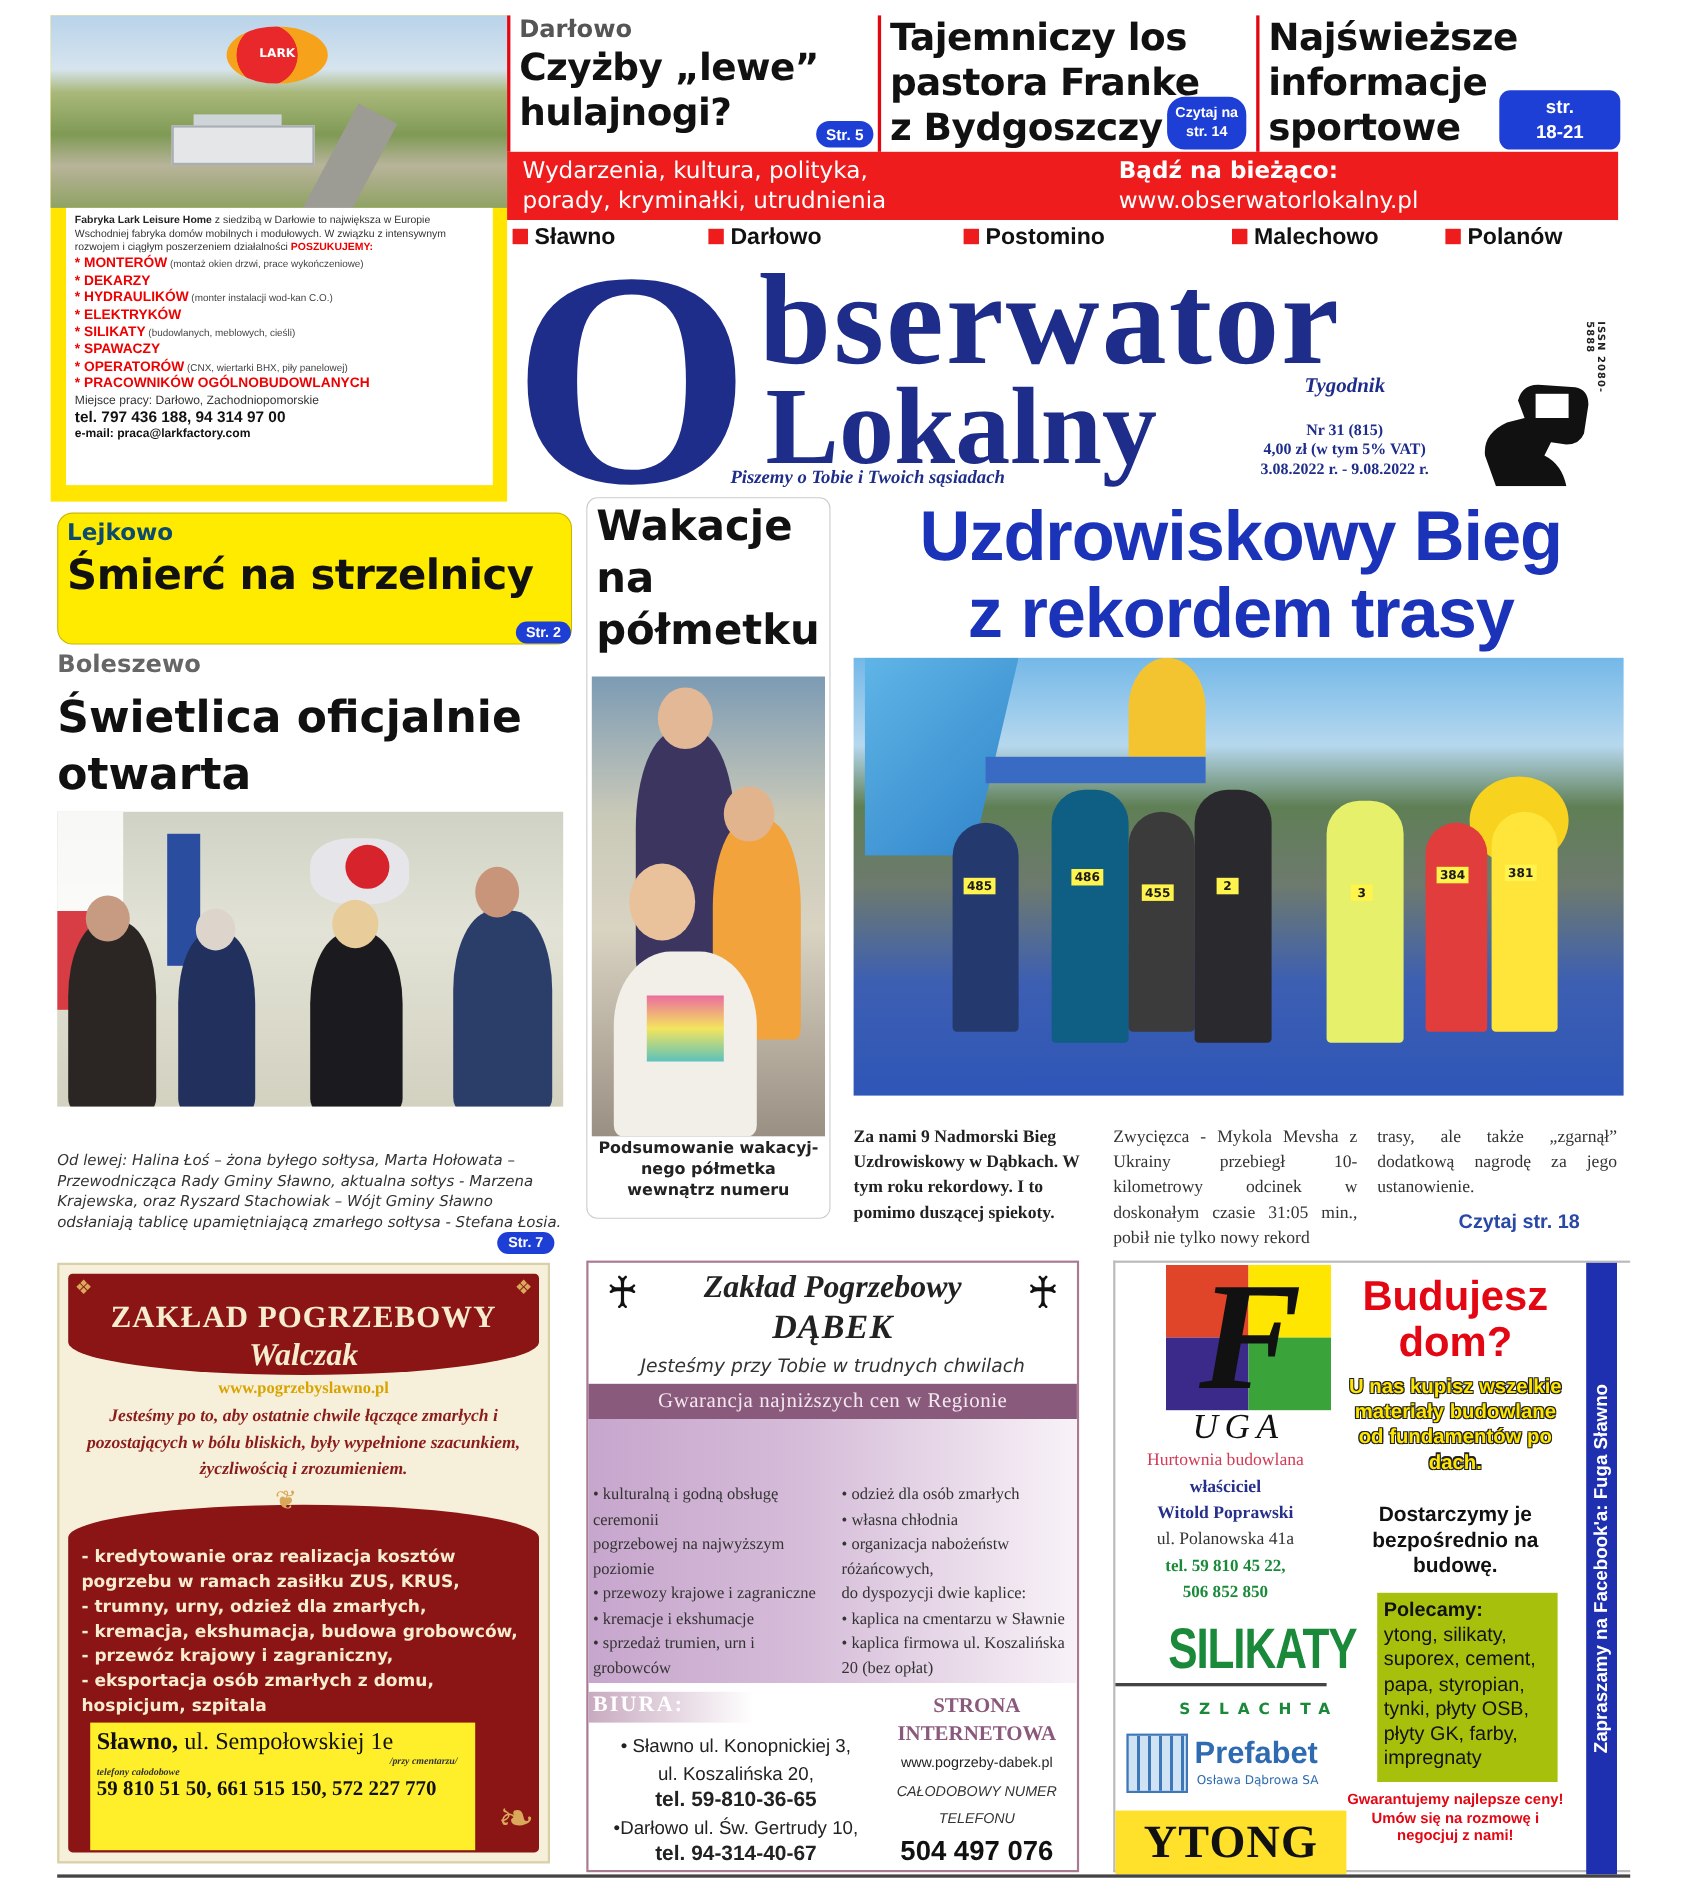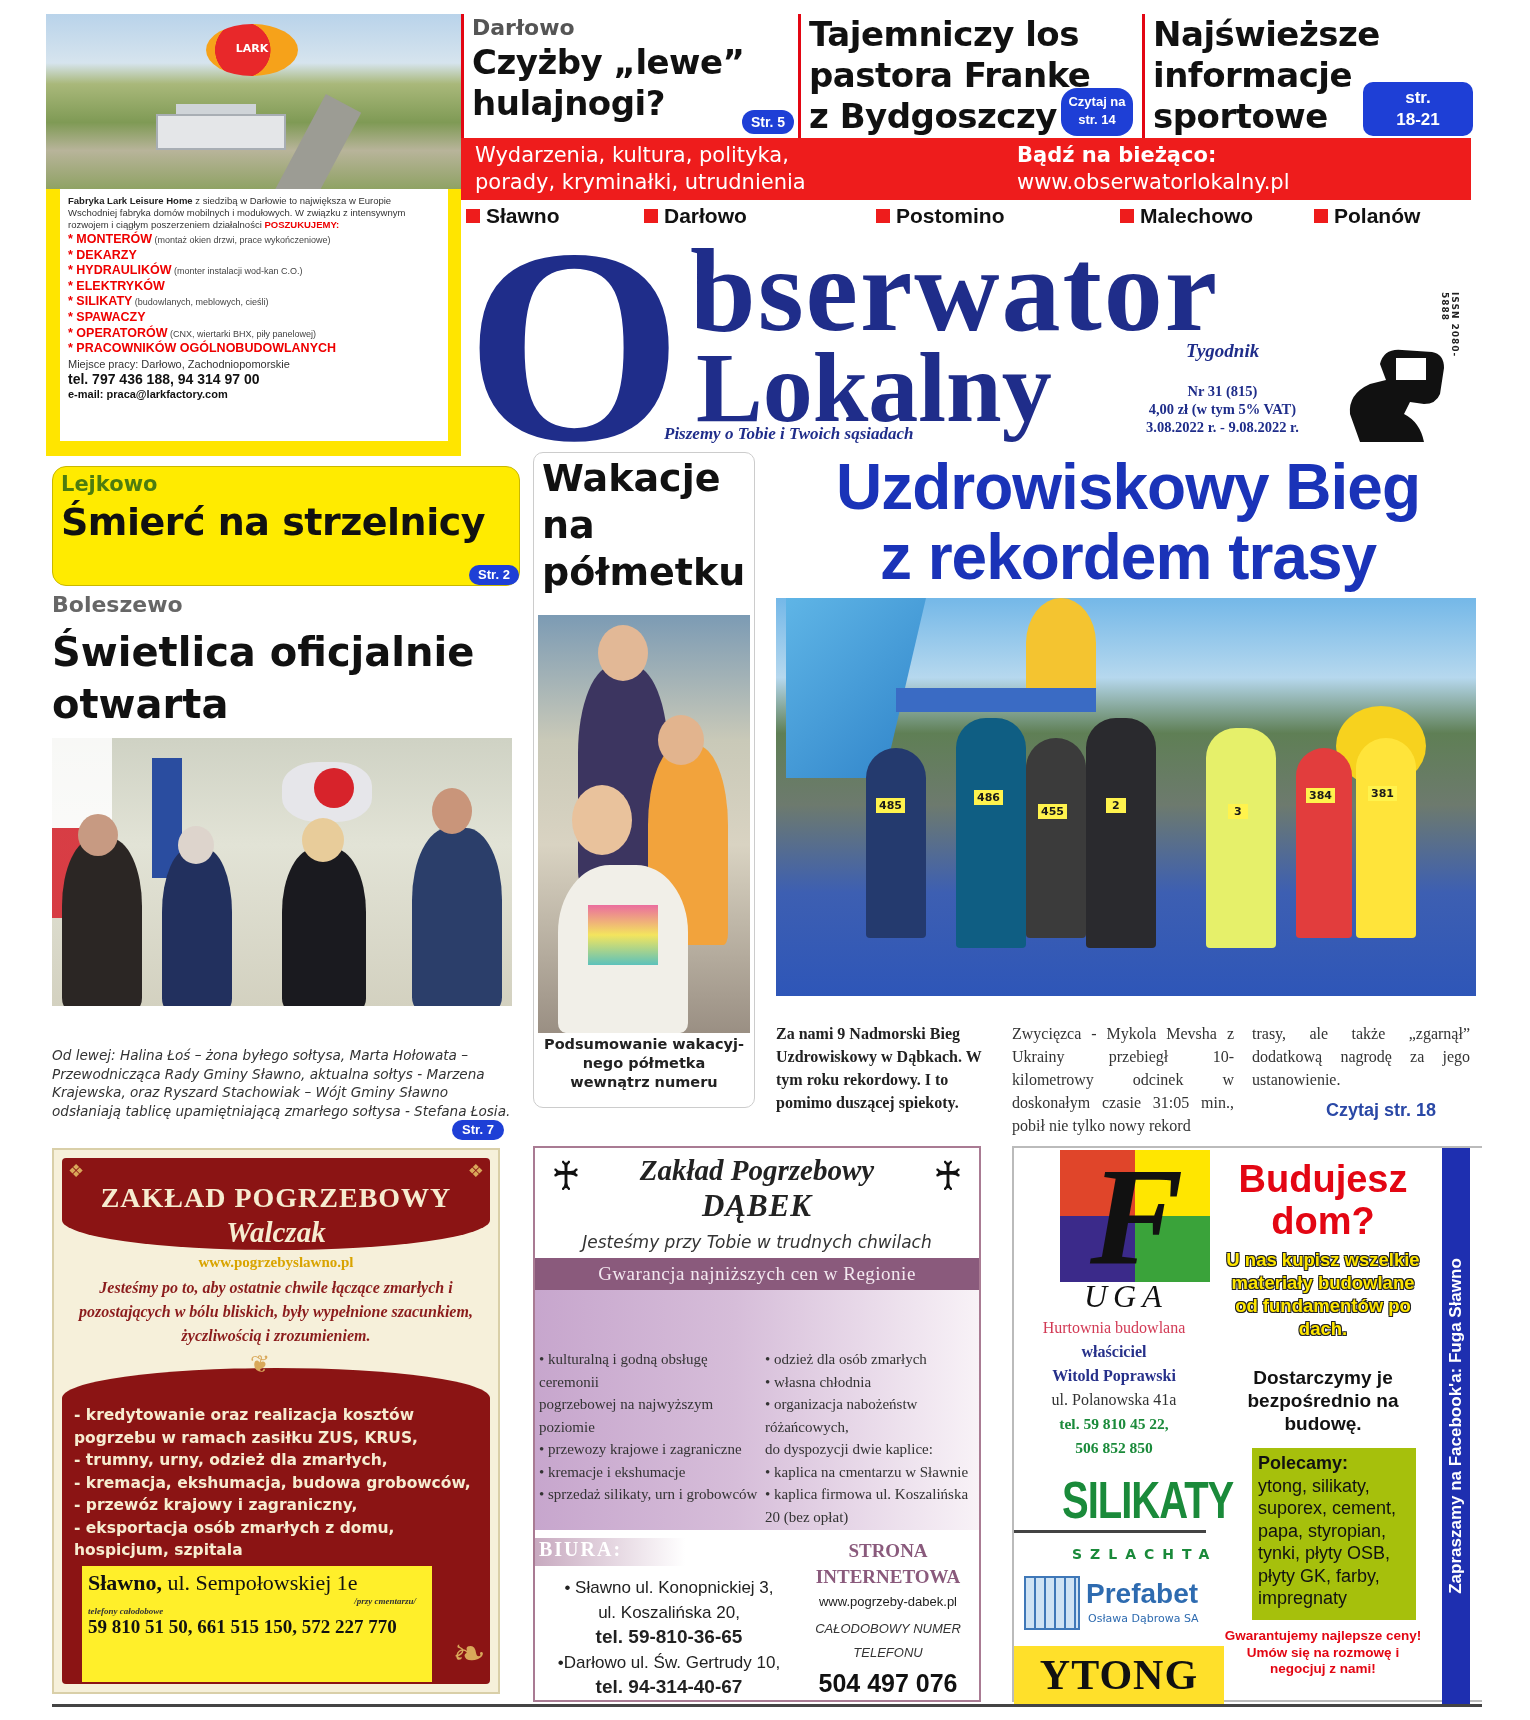--- a/index.html
+++ b/index.html
@@ -50,21 +50,21 @@
   #mast-1 { left: 690px; top: 232px; font-family: "Liberation Serif", serif; font-weight: bold; font-size: 118px; color: #1f2d8a; line-height: 1; letter-spacing: 2px; }
   #mast-2 { left: 696px; top: 338px; font-family: "Liberation Serif", serif; font-weight: bold; font-size: 100px; color: #1f2d8a; line-height: 1; }
   #mast-slogan { left: 664px; top: 424px; font-family: "Liberation Serif", serif; font-style: italic; font-weight: bold; font-size: 17px; color: #1f2d8a; }
   #tygodnik { left: 1186px; top: 340px; font-family: "Liberation Serif", serif; font-style: italic; font-weight: bold; font-size: 19px; color: #1f2d8a; }
   #issue { left: 1146px; top: 382px; font-family: "Liberation Serif", serif; font-weight: bold; font-size: 14.5px; color: #1f2d8a; line-height: 18px; text-align: center; }
   #camera { left: 1340px; top: 344px; width: 112px; height: 98px; }
   #barcode { left: 1448px; top: 292px; width: 12px; height: 86px; font-size: 9px; color: #222; writing-mode: vertical-rl; font-weight: bold; letter-spacing: 1px; }
 
   
   #lejkowo { left: 52px; top: 466px; width: 468px; height: 120px; background: #ffeb00; border: 1px solid #c9b800; border-radius: 14px; padding: 4px 8px; }
-  #lejkowo .k { font-size: 21px; font-weight: bold; color: #4d7c0f; line-height: 26px; }
+  #lejkowo .k { font-size: 21px; font-weight: bold; color: #0c4a6e; line-height: 26px; }
   #lejkowo .h { font-size: 38px; font-weight: bold; color: #111; line-height: 50px; letter-spacing: -0.5px; }
 
   
   #bol-k { left: 52px; top: 592px; font-size: 22px; font-weight: bold; color: #666; }
   #bol-h { left: 52px; top: 626px; font-size: 40px; font-weight: bold; color: #111; line-height: 52px; width: 470px; }
   #bol-photo { left: 52px; top: 738px; width: 460px; height: 268px; overflow: hidden;
     background: linear-gradient(180deg, #cfd2c4 0%, #e2e3d6 40%, #d3d1c0 100%); }
   .fig { position: absolute; border-radius: 40% 40% 6% 6%; }
   #bol-cap { left: 52px; top: 1046px; width: 460px; font-size: 13.6px; line-height: 18.5px; color: #333; font-style: italic; font-family: "DejaVu Sans", sans-serif; }
 
@@ -349,21 +349,21 @@
   <div class="t1">Zakład Pogrzebowy</div>
   <div class="t2">DĄBEK</div>
   <div class="motto">Jesteśmy przy Tobie w trudnych chwilach</div>
   <div class="band">Gwarancja najniższych cen w Regionie</div>
   <div class="offer">
     <div class="col" style="left:4px;width:220px">
       <div>• kulturalną i godną obsługę ceremonii</div>
       <div>  pogrzebowej na najwyższym poziomie</div>
       <div>• przewozy krajowe i zagraniczne</div>
       <div>• kremacje i ekshumacje</div>
-      <div>• sprzedaż silikaty, urn i grobowców</div>
+      <div>• sprzedaż trumien, urn i grobowców</div>
     </div>
     <div class="col" style="left:230px;width:214px">
       <div>• odzież dla osób zmarłych</div>
       <div>• własna chłodnia</div>
       <div>• organizacja nabożeństw różańcowych,</div>
       <div>  do dyspozycji dwie kaplice:</div>
       <div>• kaplica na cmentarzu w Sławnie</div>
       <div>• kaplica firmowa ul. Koszalińska 20 (bez opłat)</div>
     </div>
   </div>

